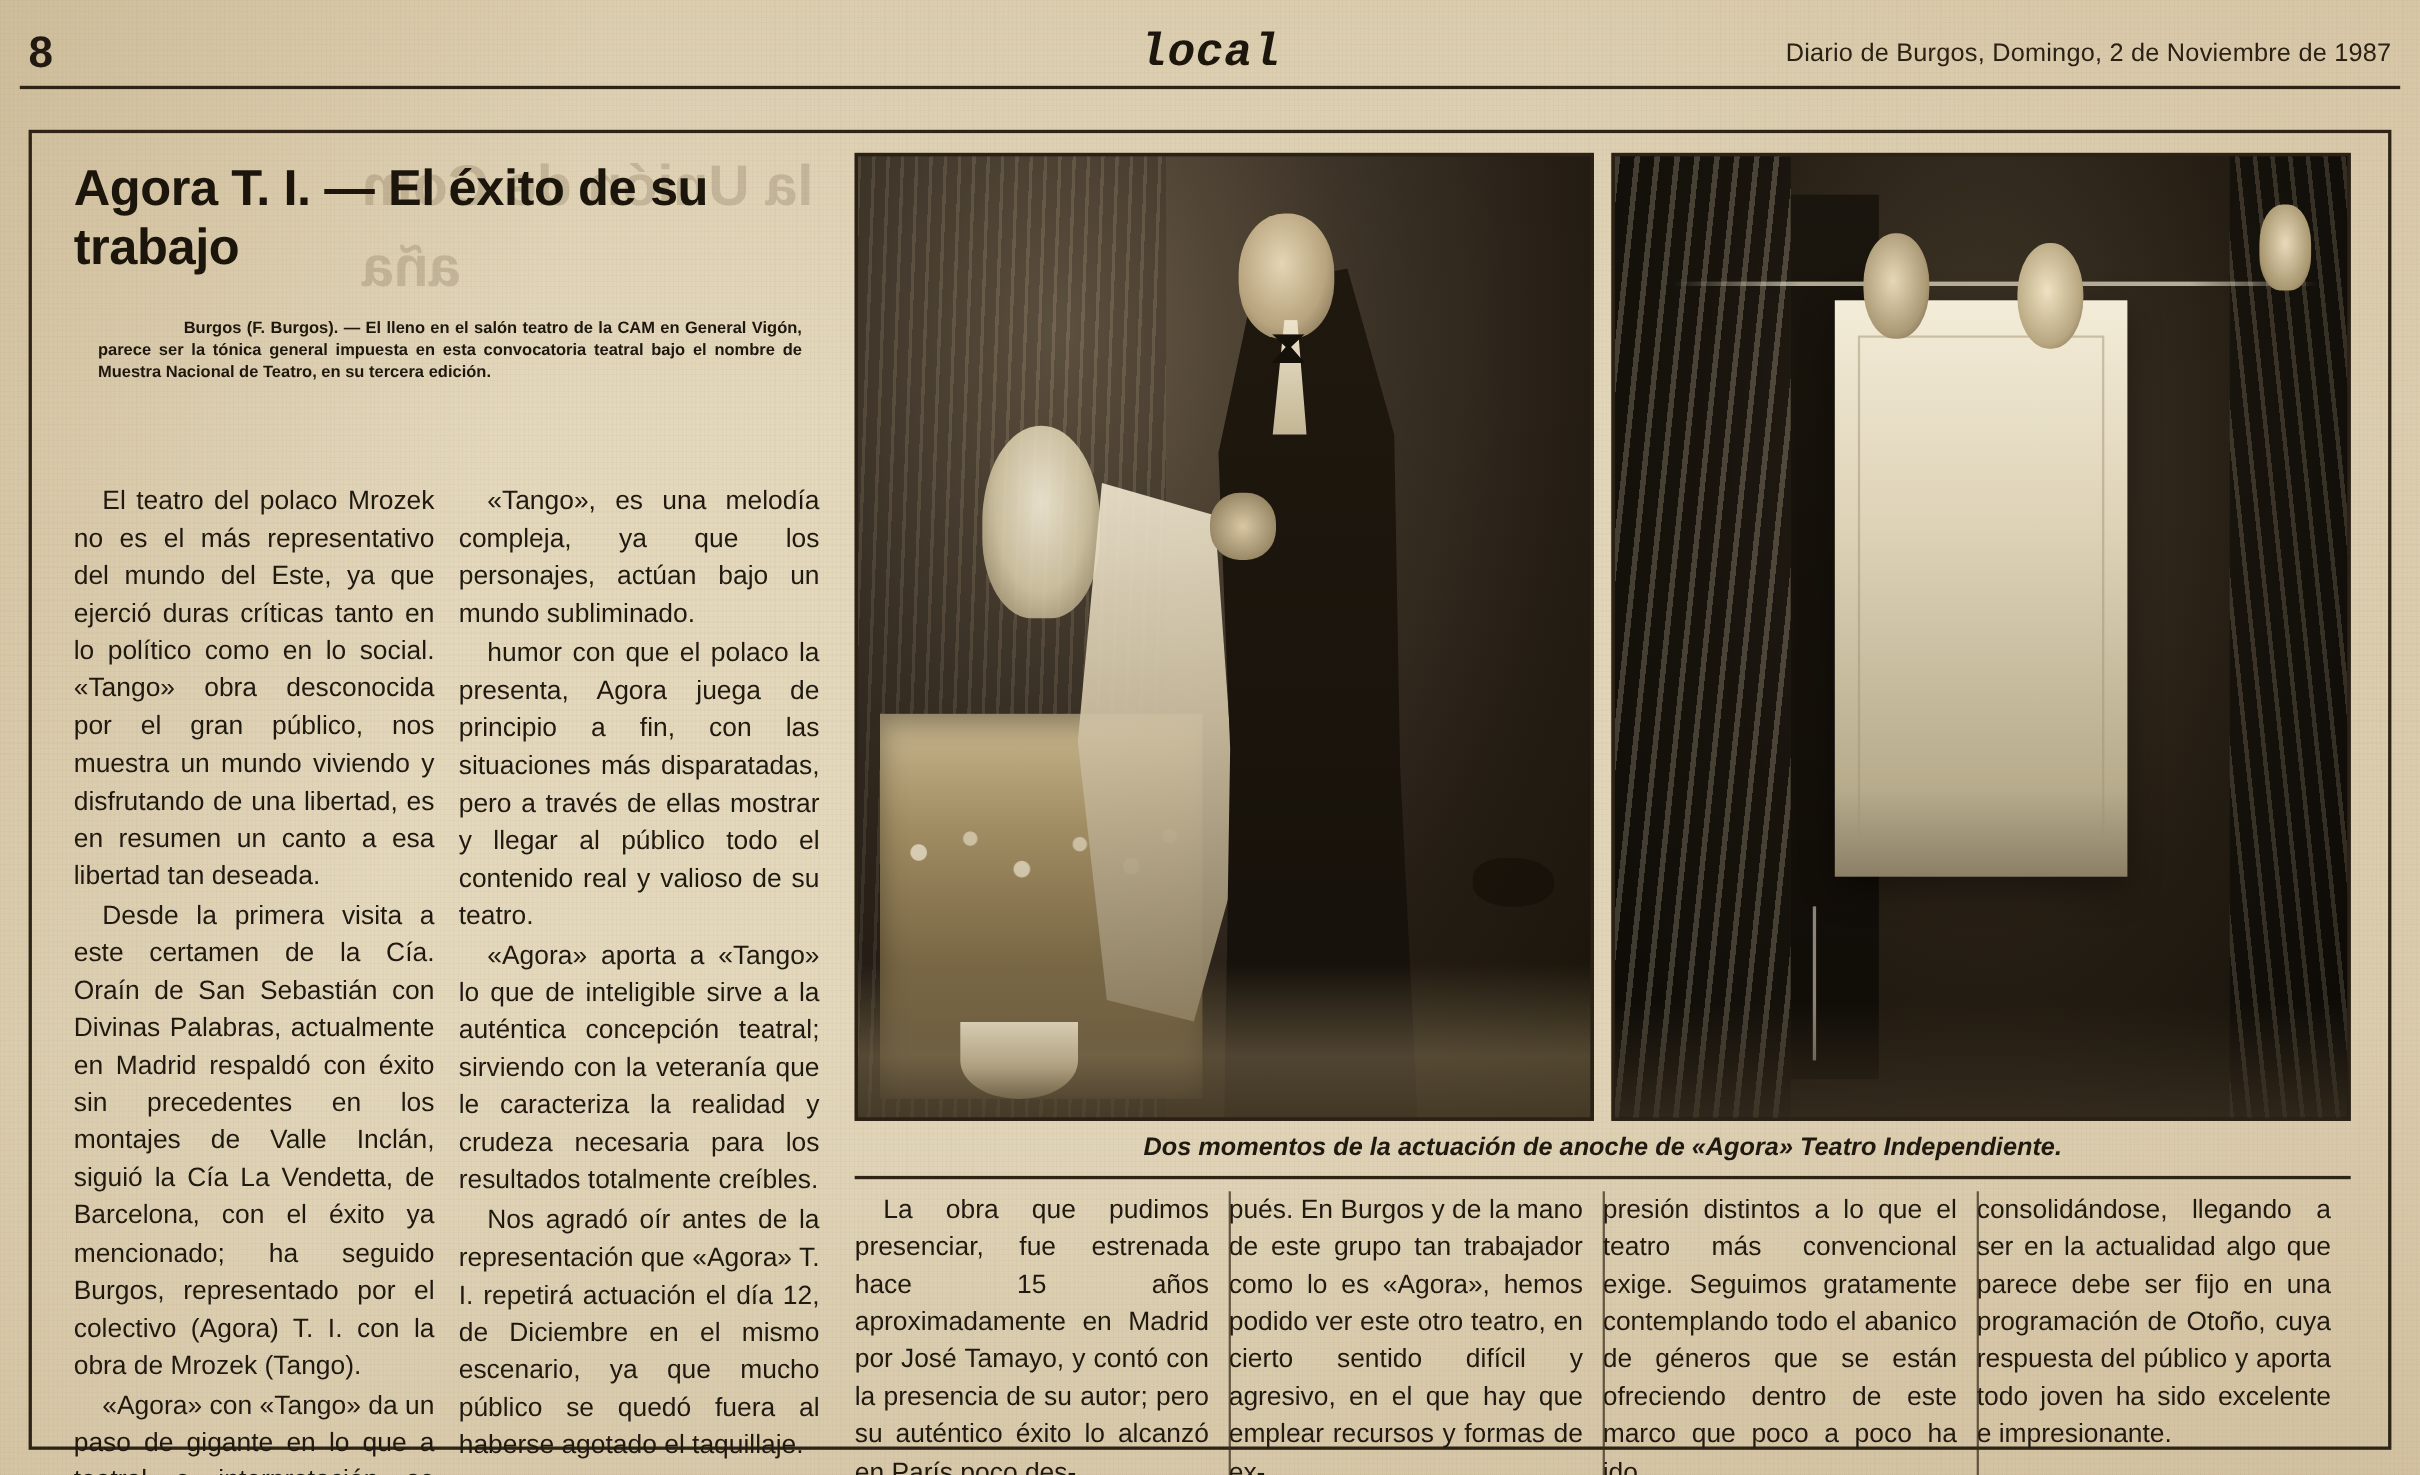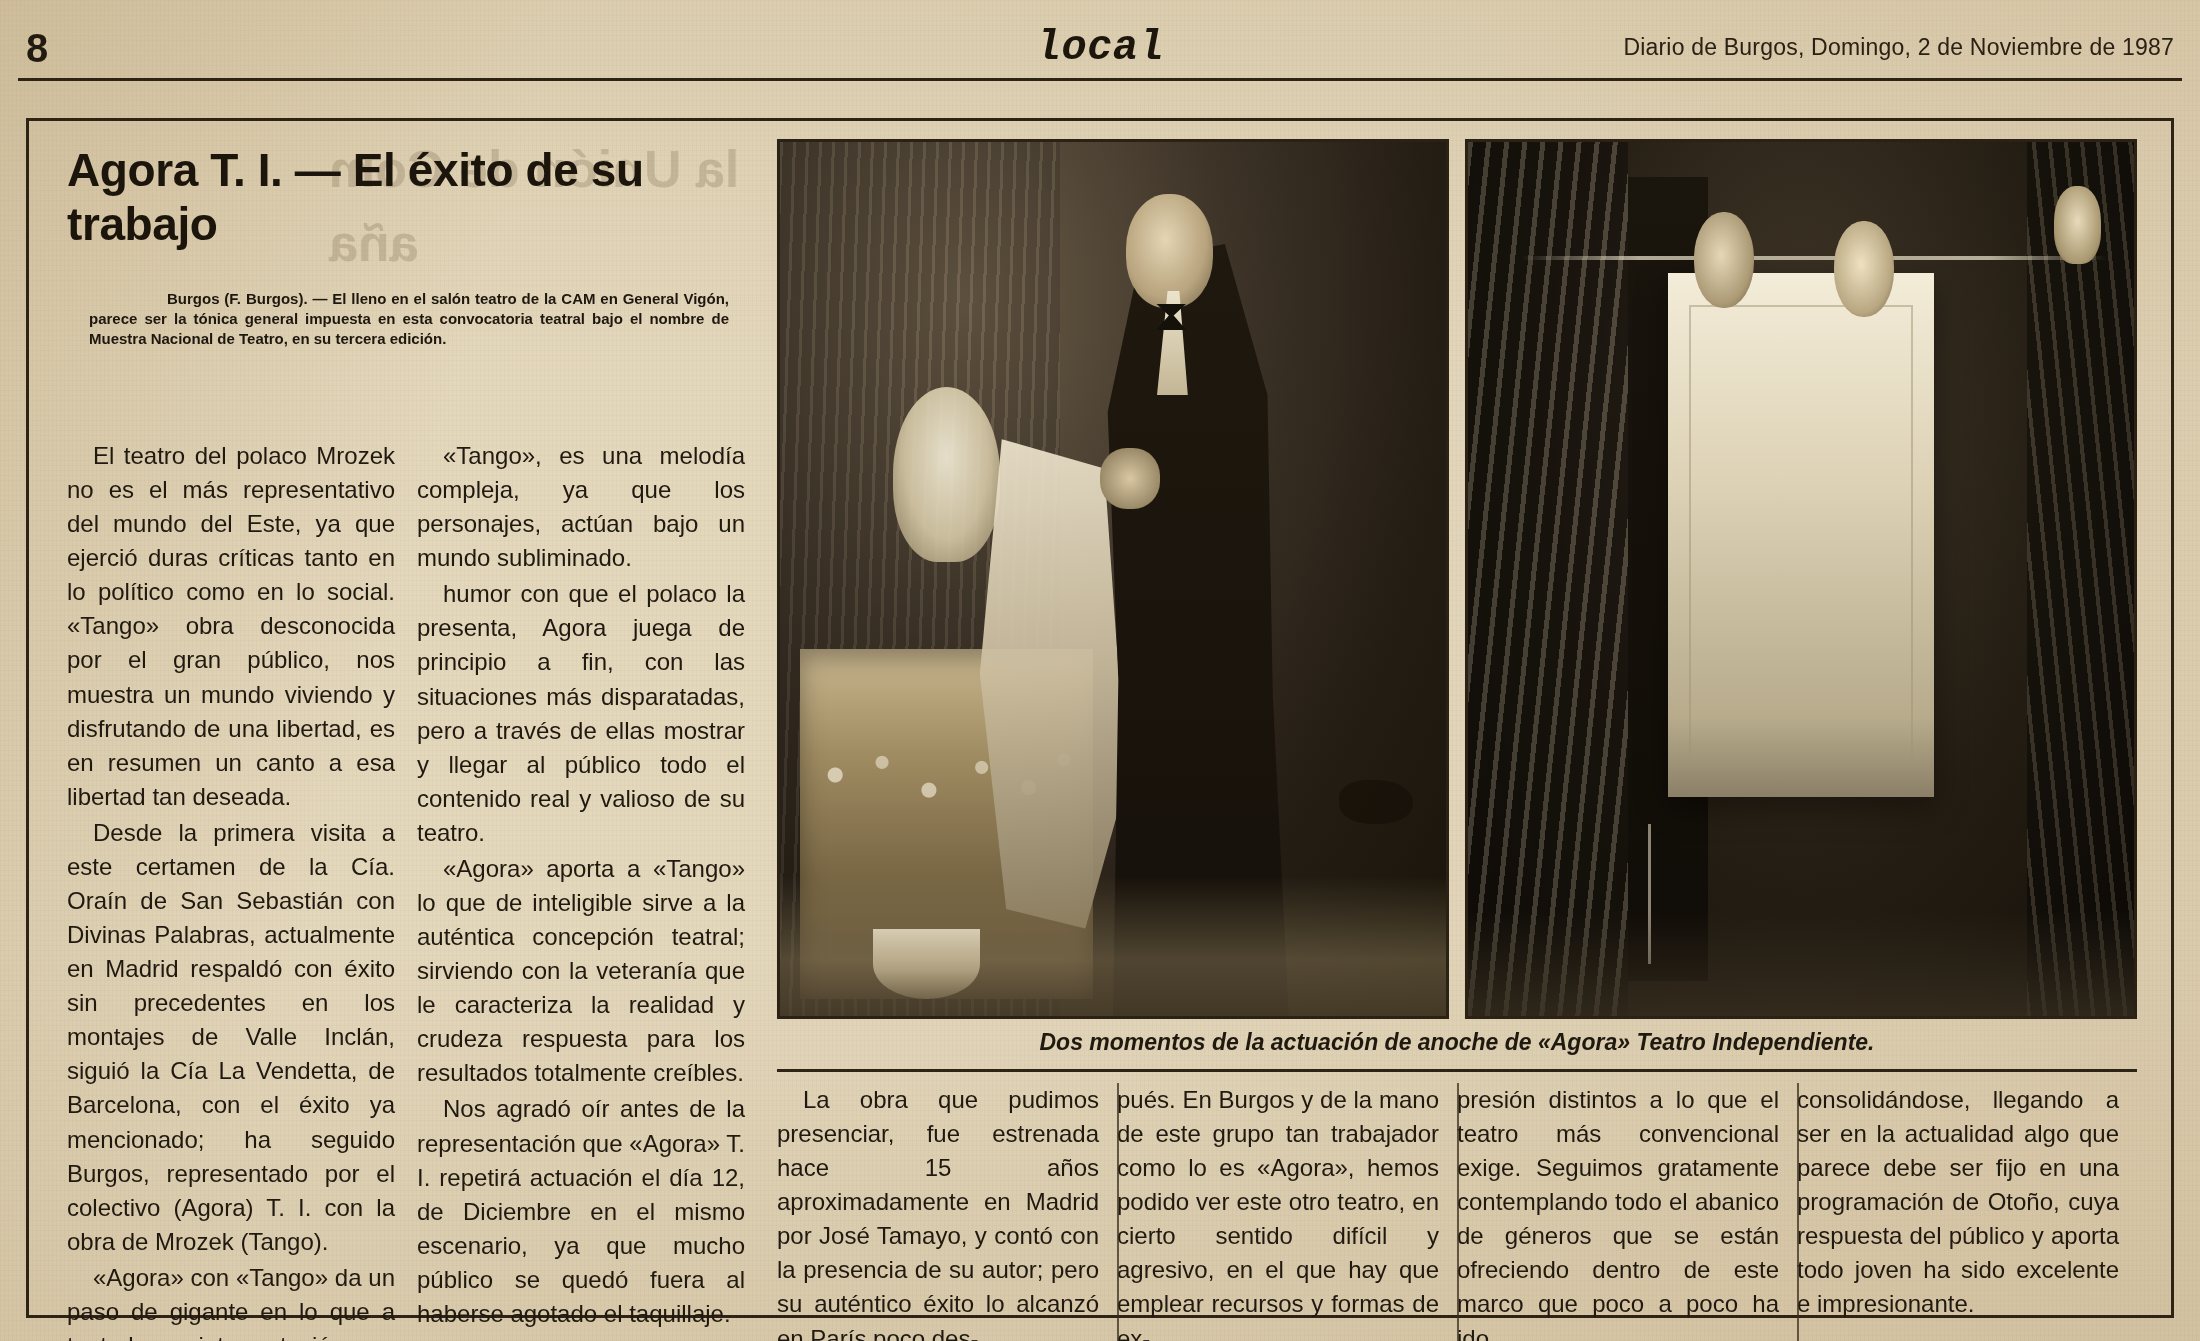--- a/index.html
+++ b/index.html
@@ -381,21 +381,21 @@
 
       <div class="colwrap">
         <div class="col">
           <p>El teatro del polaco Mrozek no es el más representativo del mundo del Este, ya que ejerció duras críticas tanto en lo político como en lo social. «Tango» obra desconocida por el gran público, nos muestra un mundo viviendo y disfrutando de una libertad, es en resumen un canto a esa libertad tan deseada.</p>
           <p>Desde la primera visita a este certamen de la Cía. Oraín de San Sebastián con Divinas Palabras, actualmente en Madrid respaldó con éxito sin precedentes en los montajes de Valle Inclán, siguió la Cía La Vendetta, de Barcelona, con el éxito ya mencionado; ha seguido Burgos, representado por el colectivo (Agora) T. I. con la obra de Mrozek (Tango).</p>
           <p>«Agora» con «Tango» da un paso de gigante en lo que a teatral e interpretación se refiere. La clave de</p>
         </div>
         <div class="col">
           <p>«Tango», es una melodía compleja, ya que los personajes, actúan bajo un mundo subliminado.</p>
           <p>humor con que el polaco la presenta, Agora juega de principio a fin, con las situaciones más disparatadas, pero a través de ellas mostrar y llegar al público todo el contenido real y valioso de su teatro.</p>
-          <p>«Agora» aporta a «Tango» lo que de inteligible sirve a la auténtica concepción teatral; sirviendo con la veteranía que le caracteriza la realidad y crudeza respuesta para los resultados totalmente creíbles.</p>
+          <p>«Agora» aporta a «Tango» lo que de inteligible sirve a la auténtica concepción teatral; sirviendo con la veteranía que le caracteriza la realidad y crudeza necesaria para los resultados totalmente creíbles.</p>
           <p>Nos agradó oír antes de la representación que «Agora» T. I. repetirá actuación el día 12, de Diciembre en el mismo escenario, ya que mucho público se quedó fuera al haberse agotado el taquillaje.</p>
         </div>
       </div>
 
       <div class="photos">
         <div class="photo left">
           <div class="p1-bg"></div>
           <div class="p1-wall"></div>
           <div class="p1-lamp"></div>
           <div class="p1-table"></div>

